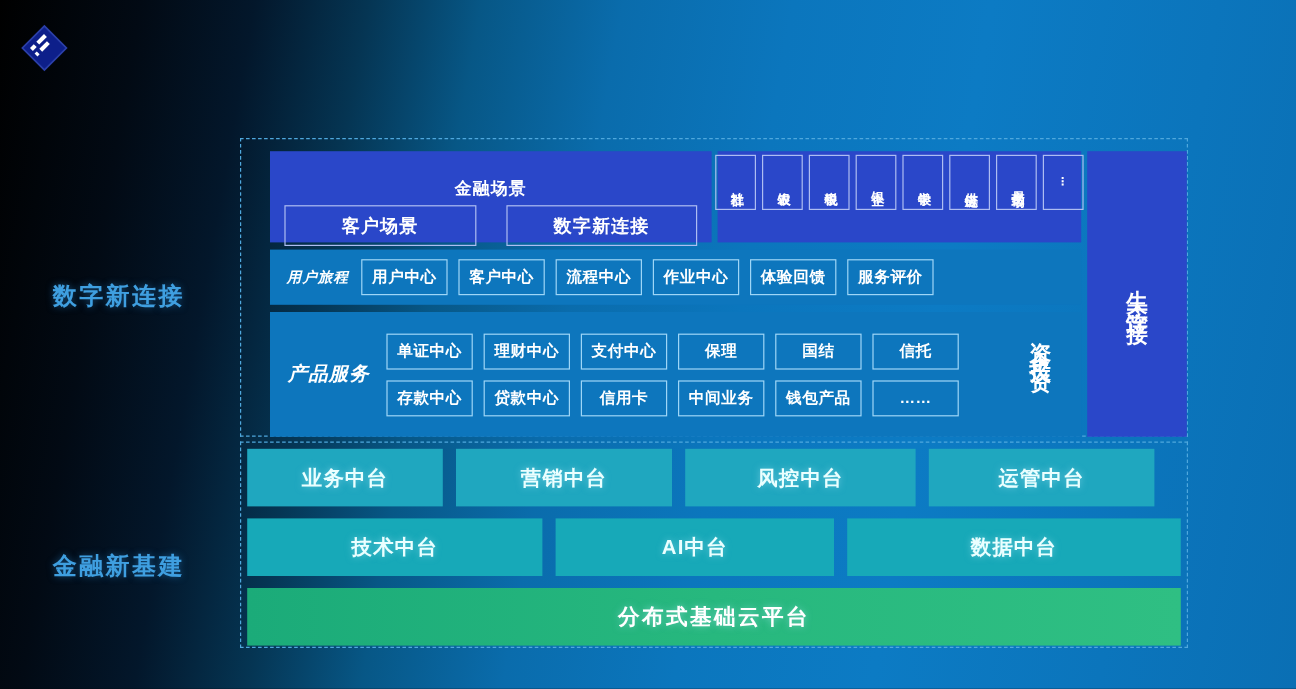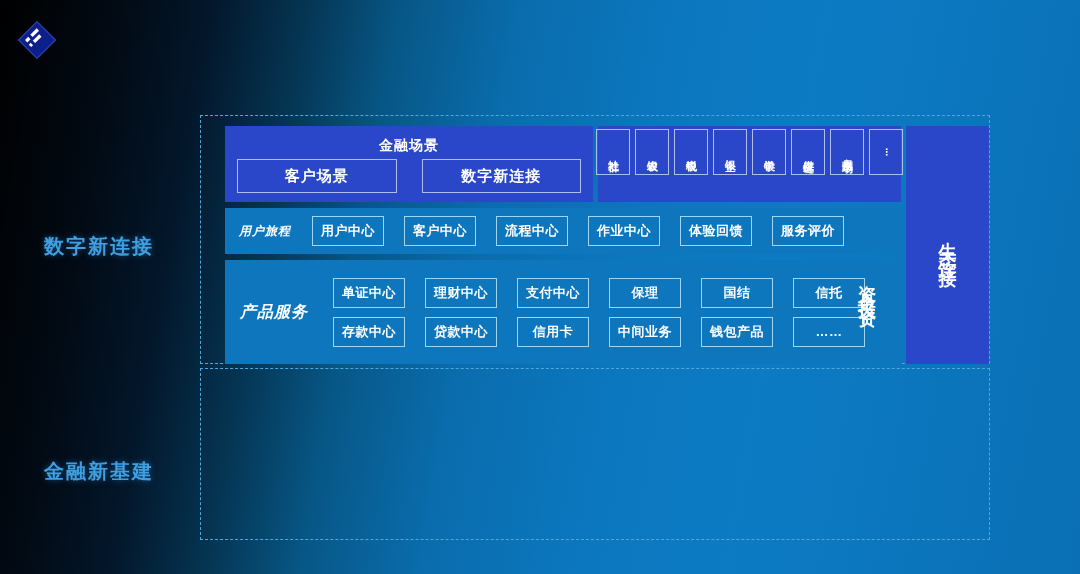--- a/index.html
+++ b/index.html
@@ -53,21 +53,21 @@
   
   #top-inner{position:absolute;left:206px;top:121px;width:778px;height:237px;}
 
   .panel-blue{background:#2a47c9;box-sizing:border-box;}
 
   
   #fin-scn{position:absolute;left:19px;top:5px;width:368px;height:76px;}
   #mix-scn{position:absolute;left:392px;top:5px;width:303px;height:76px;}
   .scn-title{
     color:#fff;font-size:14px;font-weight:700;text-align:center;
-    padding-top:11px;letter-spacing:1px;
+    padding-top:11px;letter-spacing:1px;margin-top:12px;
   }
   .scn-boxes{display:flex;gap:25px;padding:4px 12px 0 12px;justify-content:center;}
   .scn-box{
     flex:1;height:32px;border:1px solid #aebdf2;display:flex;
     align-items:center;justify-content:center;color:#fff;font-size:15px;
     font-weight:700;letter-spacing:1px;
   }
   .mix-boxes{display:flex;gap:5px;padding:3px 8px 0 8px;justify-content:center;}
   .mix-box{
     width:32px;height:44px;border:1px solid #aebdf2;display:flex;
@@ -91,21 +91,21 @@
     background:#0d76bd;display:flex;align-items:center;
   }
   #journey .row-label{
     color:#fff;font-size:12px;font-weight:700;font-style:italic;
     padding:0 10px 0 14px;white-space:nowrap;letter-spacing:1px;
   }
   .chip-row{display:flex;gap:9px;}
   .chip{
     border:1px solid #9ed6f7;color:#ffffff;font-size:13px;font-weight:700;
     height:30px;min-width:72px;padding:0 7px;display:flex;align-items:center;
-    justify-content:center;letter-spacing:.5px;box-sizing:border-box;margin-left:11px;
+    justify-content:center;letter-spacing:.5px;box-sizing:border-box;
   }
   #product{
     position:absolute;left:19px;top:139px;width:676px;height:104px;
     background:#0d76bd;display:flex;align-items:center;
   }
   #product .row-label{
     color:#fff;font-size:16px;font-weight:700;font-style:italic;
     padding:0 14px 0 15px;white-space:nowrap;letter-spacing:1px;
   }
   .chip-grid{display:flex;flex-direction:column;gap:9px;}
@@ -213,14 +213,30 @@
           <div class="chip">中间业务</div>
           <div class="chip">钱包产品</div>
           <div class="chip">……</div>
         </div>
       </div>
     </div>
 
     <div id="fund-col">资金投资</div>
   </div>
 
+  <div id="bot-inner">
+    <div class="mid-row">
+      <div class="mid-card glow" style="width:163px">业务中台</div>
+      <div class="mid-card glow" style="width:180px">营销中台</div>
+      <div class="mid-card glow" style="width:192px">风控中台</div>
+      <div class="mid-card glow" style="width:188px">运管中台</div>
+    </div>
+
+    <div class="mid-row" style="margin-top:10px">
+      <div class="mid-card r2 glow" style="width:246px">技术中台</div>
+      <div class="mid-card r2 glow" style="width:232px">AI中台</div>
+      <div class="mid-card r2 glow" style="width:278px">数据中台</div>
+    </div>
+
+    <div id="cloud" class="glow">分布式基础云平台</div>
+  </div>
 
 </div>
 
 </body></html>

